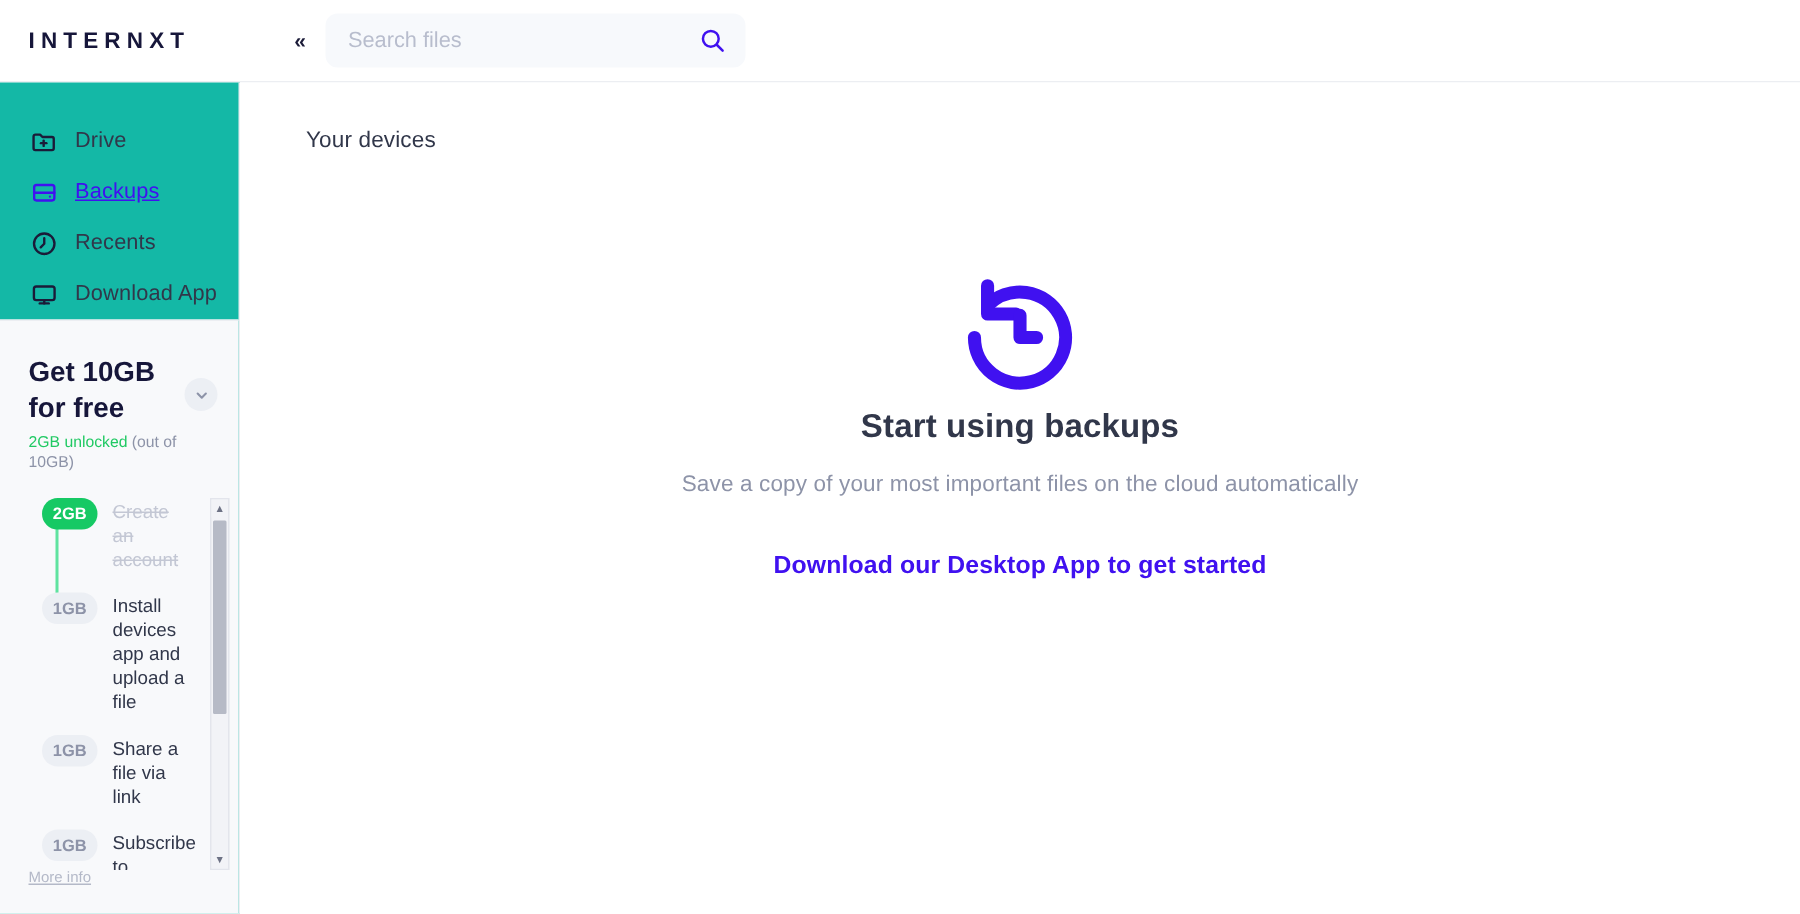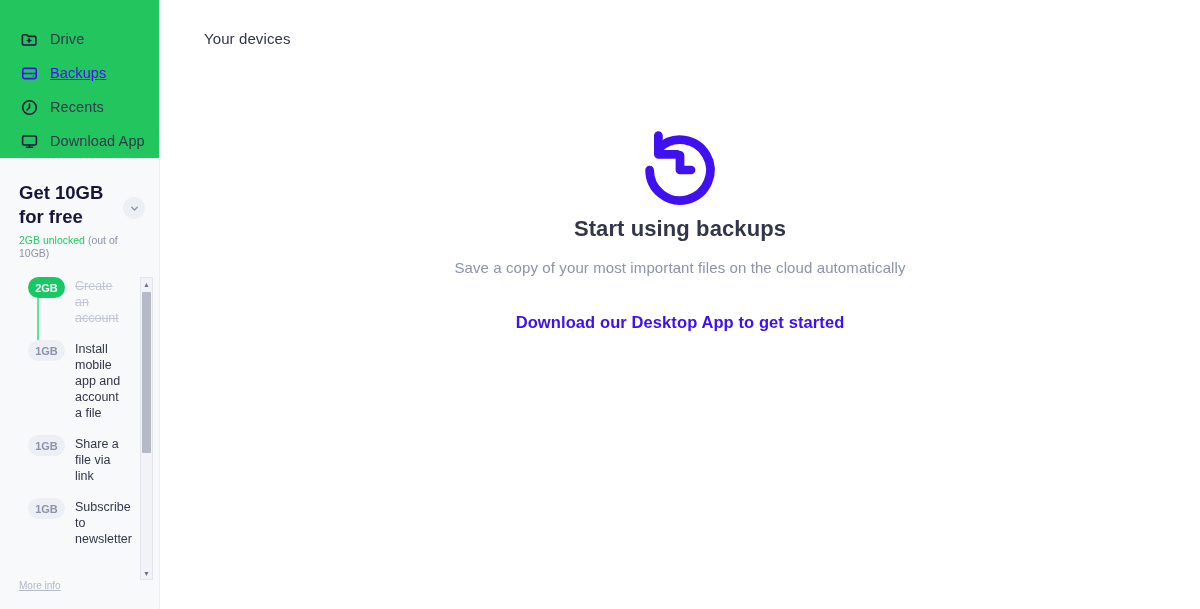--- a/index.html
+++ b/index.html
@@ -54,21 +54,21 @@
   }
 
   
   .body { flex: 1; display: flex; min-height: 0; }
 
   
   .sidebar {
     width: 160px; min-width: 160px;
     border-right: 1px solid #eceef2;
     display: flex; flex-direction: column;
-    background: #22c55e;
+    background: #14b8a6;
   }
   .nav { padding: 22px 0 0 0; }
   .nav-item {
     display: flex; align-items: center;
     height: 34px; padding-left: 19px;
     cursor: pointer;
     color: #31374a;
   }
   .nav-item .nav-ico {
     width: 20px; height: 20px; margin-right: 11px;
@@ -193,20 +193,33 @@
     margin-top: 37px;
     font-size: 16.5px; font-weight: 700; color: #4011f0;
     cursor: pointer; letter-spacing: .1px;
   }
 </style>
 </head>
 <body>
 
 <div class="app">
 
+  <div class="header">
+    <div class="logo">INTERNXT</div>
+    <div class="header-search-zone">
+      <div class="collapse-btn">«</div>
+      <div class="search-box">
+        <input class="search-input" type="text" placeholder="Search files" style="">
+        <svg class="search-icon" viewBox="0 0 24 24" fill="none" stroke="#4011f0" stroke-width="2.2" stroke-linecap="round">
+          <circle cx="10.5" cy="10.5" r="7"></circle>
+          <line x1="16" y1="16" x2="21" y2="21"></line>
+        </svg>
+      </div>
+    </div>
+  </div>
 
   <div class="body">
 
     <div class="sidebar">
 
       <div class="nav">
 
         <div class="nav-item">
           <span class="nav-ico">
             <svg width="19" height="19" viewBox="0 0 24 24" fill="none" stroke="#1b1b38" stroke-width="2" stroke-linecap="round" stroke-linejoin="round">
@@ -271,21 +284,21 @@
           <div class="steps">
             <div class="step-line"></div>
 
             <div class="step done">
               <span class="badge done">2GB</span>
               <span class="step-text">Create an account</span>
             </div>
 
             <div class="step">
               <span class="badge">1GB</span>
-              <span class="step-text">Install mobile app and account a file</span>
+              <span class="step-text">Install devices app and upload a file</span>
             </div>
 
             <div class="step">
               <span class="badge">1GB</span>
               <span class="step-text">Share a file via link</span>
             </div>
 
             <div class="step">
               <span class="badge">1GB</span>
               <span class="step-text">Subscribe to newsletter</span>

